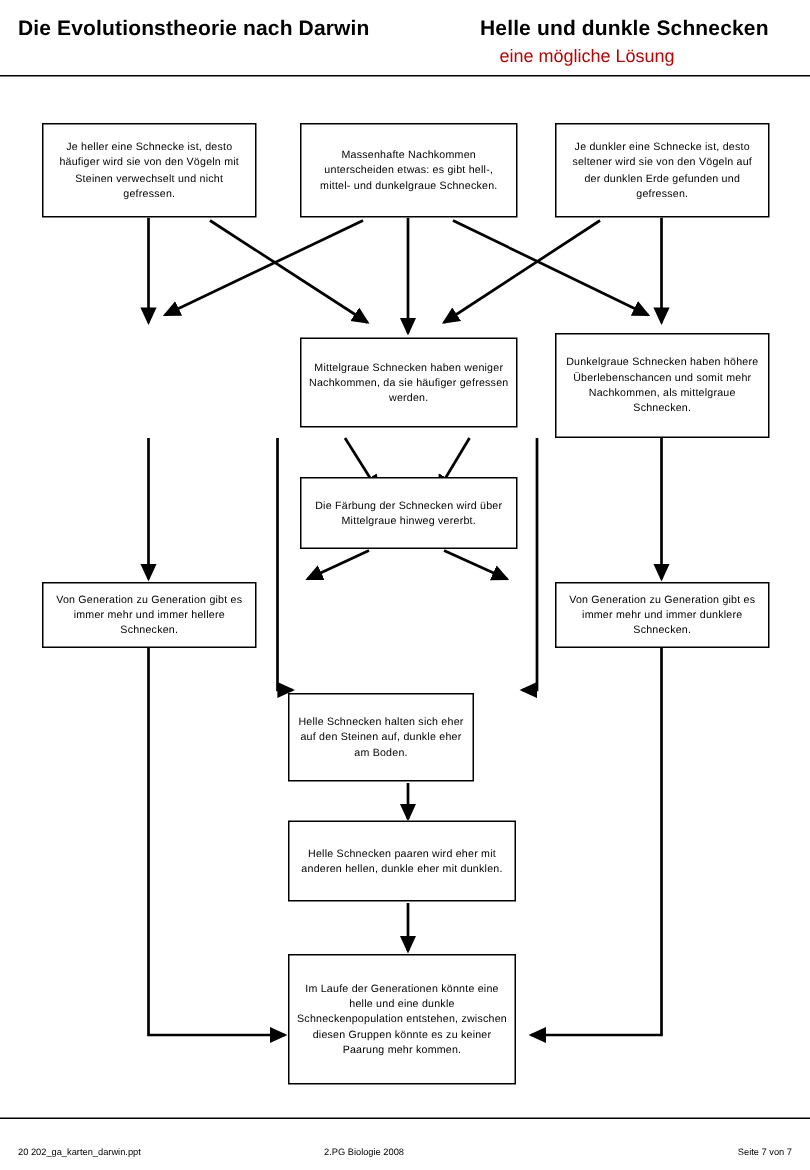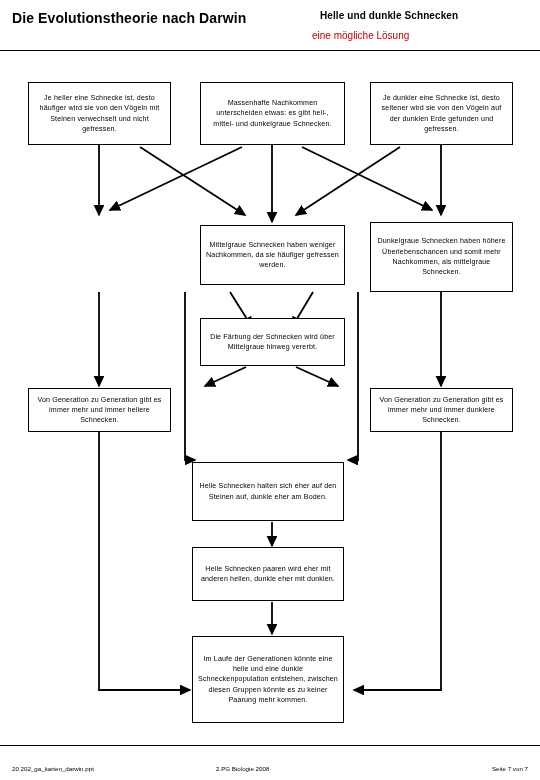--- a/index.html
+++ b/index.html
@@ -26,30 +26,30 @@
     top: 10px;
     font-size: 14px;
     font-weight: bold;
     color: #000000;
     letter-spacing: 0.1px;
   }
   .title-right {
     position: absolute;
     left: 320px;
     top: 10px;
-    font-size: 10px;
+    font-size: 14px;
     font-weight: bold;
     color: #000000;
     letter-spacing: 0.1px;
   }
   .subtitle-right {
     position: absolute;
-    left: 312px;
+    left: 333px;
     top: 30px;
-    font-size: 10px;
+    font-size: 12px;
     color: #c00000;
   }
   .hrule {
     position: absolute;
     left: 0;
     width: 540px;
     height: 1px;
     background: #000000;
   }
   .node {
@@ -159,21 +159,21 @@
     <span>Die Färbung der Schnecken wird über Mittelgraue hinweg vererbt.</span>
   </div>
 
   <div class="node" style="left:28px; top:388px; width:143px; height:44px;">
     <span>Von Generation zu Generation gibt es immer mehr und immer hellere Schnecken.</span>
   </div>
   <div class="node" style="left:370px; top:388px; width:143px; height:44px;">
     <span>Von Generation zu Generation gibt es immer mehr und immer dunklere Schnecken.</span>
   </div>
 
-  <div class="node" style="left:192px; top:462px; width:152px; height:59px;">
+  <div class="node" style="left:192px; top:462px; width:124px; height:59px;">
     <span>Helle Schnecken halten sich eher auf den Steinen auf, dunkle eher am Boden.</span>
   </div>
   <div class="node" style="left:192px; top:547px; width:152px; height:54px;">
     <span>Helle Schnecken paaren wird eher mit anderen hellen, dunkle eher mit dunklen.</span>
   </div>
   <div class="node" style="left:192px; top:636px; width:152px; height:87px;">
     <span>Im Laufe der Generationen könnte eine helle und eine dunkle Schneckenpopulation entstehen, zwischen diesen Gruppen könnte es zu keiner Paarung mehr kommen.</span>
   </div>
 
   <div class="footer footer-left">20 202_ga_karten_darwin.ppt</div>

